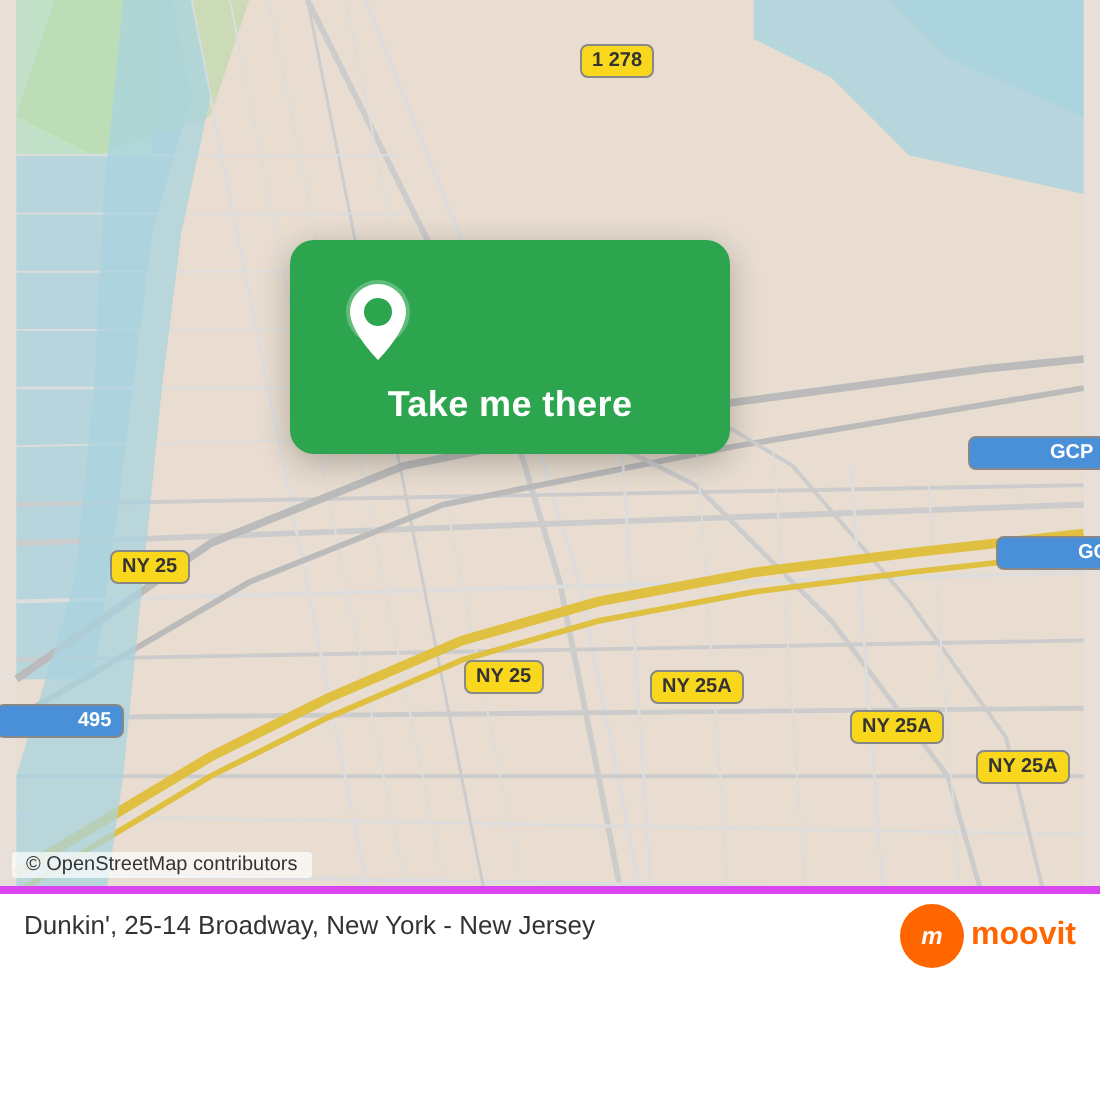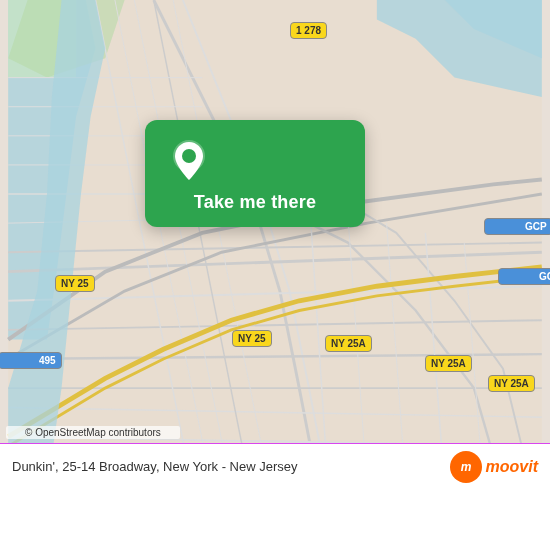--- a/index.html
+++ b/index.html
@@ -28,23 +28,22 @@
 
     
     #bottom-bar {
       position: absolute;
       bottom: 0;
       left: 0;
       right: 0;
       background: white;
       padding: 8px 12px;
       display: flex;
-      align-items: center;
       justify-content: space-between;
-      border-top: 1px solid #d946ef;
+      border-top: 4px solid #d946ef;
       height: 46px;
     }
 
     #location-info {
       font-size: 13px;
       color: #333;
       flex: 1;
     }
 
     #moovit-logo {
@@ -63,32 +62,31 @@
       justify-content: center;
       color: white;
       font-size: 10px;
       font-weight: bold;
     }
 
     .moovit-text {
       font-size: 16px;
       font-weight: bold;
       color: #ff6600;
-      font-style: italic;
     }
 
     
     #attribution {
       position: absolute;
       bottom: 50px;
       left: 6px;
       font-size: 10px;
       color: #333;
       background: rgba(255,255,255,0.7);
-      padding: 1px 19px;
+      padding: 1px 7px;
       border-radius: 2px;
     }
 
     
     #take-me-card {
       position: absolute;
       top: 120px;
       left: 145px;
       width: 220px;
       background: #2da44e;

